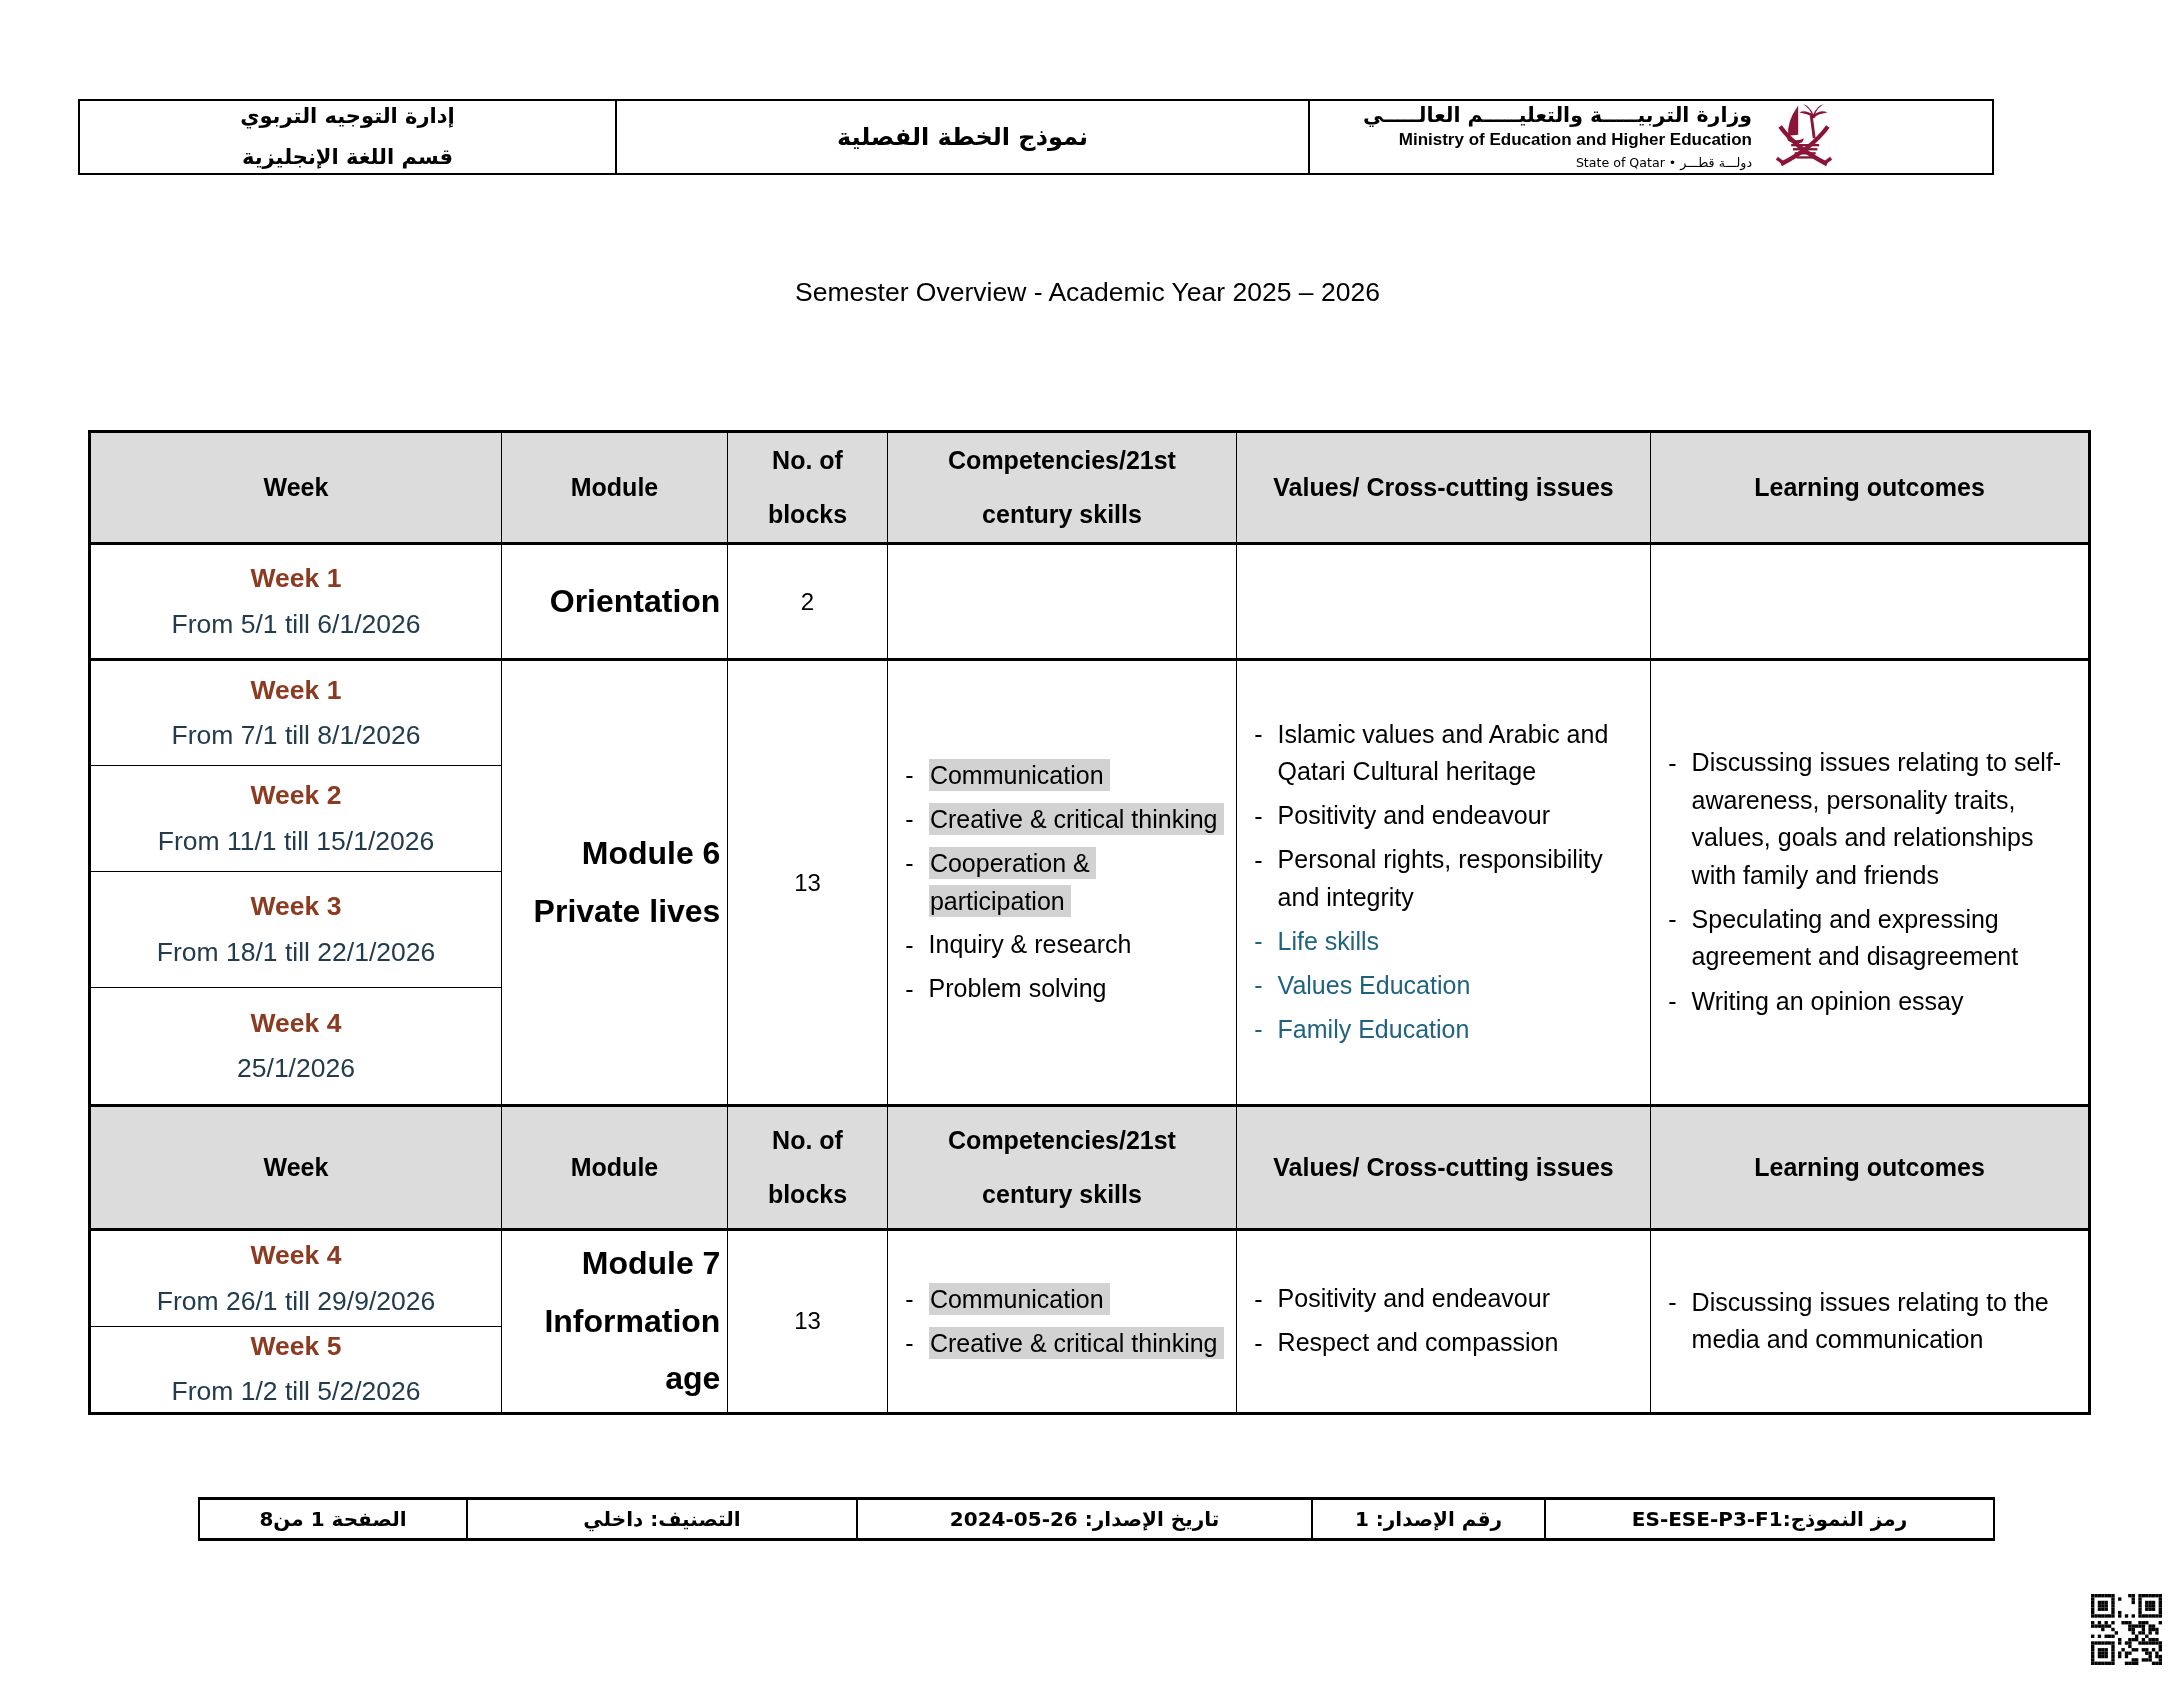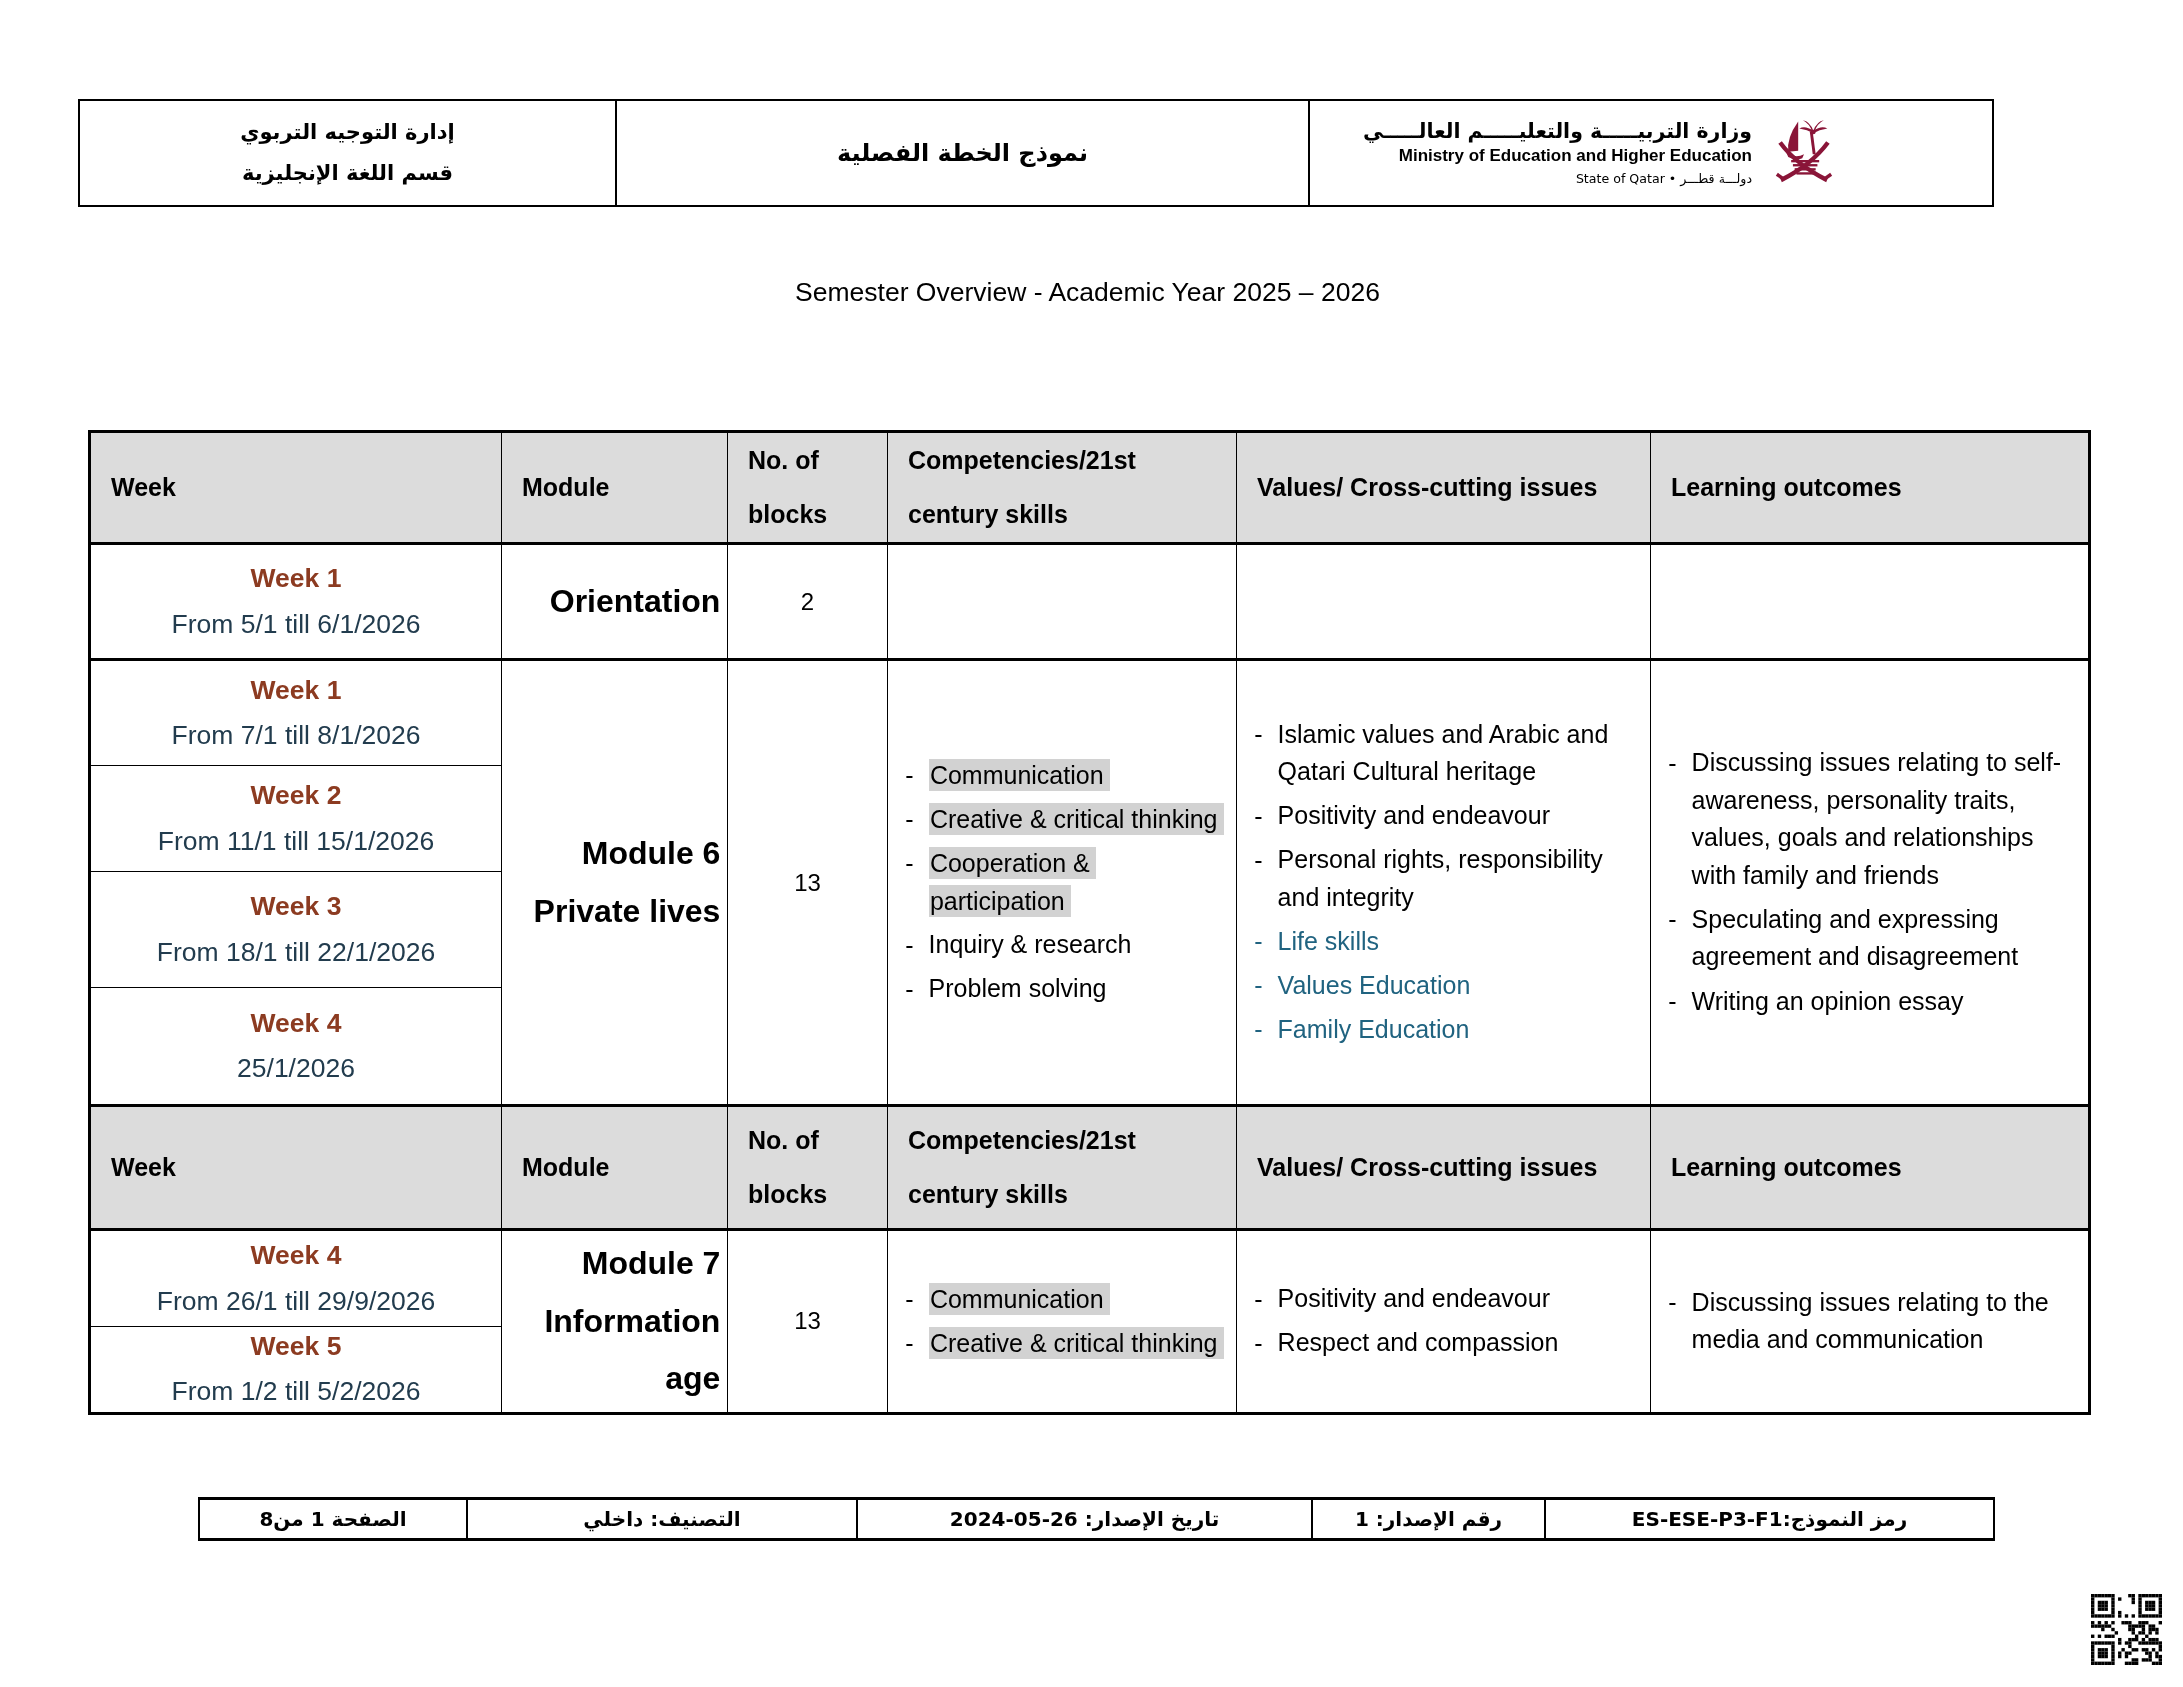--- a/index.html
+++ b/index.html
@@ -8,21 +8,21 @@
   }
   *{box-sizing:border-box;}
   html,body{margin:0;padding:0;}
   body{
     width:2183px;height:1687px;position:relative;background:#ffffff;
     font-family:"Liberation Sans","DejaVu Sans",sans-serif;color:var(--c-ink,#000);
     overflow:hidden;
   }
   
   table{border-collapse:collapse;table-layout:fixed;}
-  .top-table{position:absolute;left:78px;top:99px;width:1915px;height:108px;}
+  .top-table{position:absolute;left:78px;top:99px;width:1915px;height:76px;}
   .top-table td{border:2px solid #000;vertical-align:middle;padding:0;}
   .dept-cell{width:537px;text-align:center;}
   .dept-cell div{font-weight:bold;font-size:21px;line-height:1.0;font-family:"DejaVu Sans",sans-serif;}
   .dept-cell .l1{margin-bottom:20px;}
   .formtitle-cell{width:693px;text-align:center;}
   .formtitle-cell div{font-weight:bold;font-size:24px;font-family:"DejaVu Sans",sans-serif;}
   .logo-cell{width:684px;}
   .logo-wrap{display:flex;align-items:center;justify-content:flex-end;padding-right:153px;gap:17px;}
   .logo-text{text-align:right;}
   .logo-ar{font-size:20.5px;font-weight:bold;font-family:"DejaVu Sans",sans-serif;line-height:1.15;}
@@ -32,21 +32,21 @@
   
   .titles{position:absolute;left:88px;top:279px;width:1999px;text-align:center;}
   .titles div{font-size:26.5px;line-height:1.0;}
   .titles .t1{margin-bottom:28px;}
   .titles .t2{margin-bottom:26.5px;}
   
   .main-table{position:absolute;left:88px;top:430px;width:1999px;}
   .main-table td{border:1.3px solid #000;vertical-align:middle;padding:4px 6.6px;}
   .main-table tr.hdr td{
     border-top-width:3.3px;border-bottom-width:3.3px;background:var(--c-header_bg,#dcdcdc);
-    font-weight:bold;font-size:25px;text-align:left;line-height:2.15;padding:0 20px;
+    font-weight:bold;font-size:25px;text-align:center;line-height:2.15;padding:0 20px;
   }
   .main-table{border:3.3px solid #000;}
   tr.orientation td{border-bottom-width:3.3px;}
   .wk{text-align:center;}
   .wk .wt{color:var(--c-week,#8c3b21);font-weight:bold;font-size:26.5px;margin-bottom:14.6px;}
   .wk .wd{color:var(--c-date,#223c4e);font-size:26.5px;}
   .module-cell{text-align:right;font-weight:bold;font-size:32px;line-height:1.8;}
   .blocks-cell{text-align:center;font-size:24px;}
   .list-cell{padding:9.3px 10.6px;}
   .li{position:relative;padding-left:34px;margin:6.6px 0;font-size:25px;line-height:1.5;}

